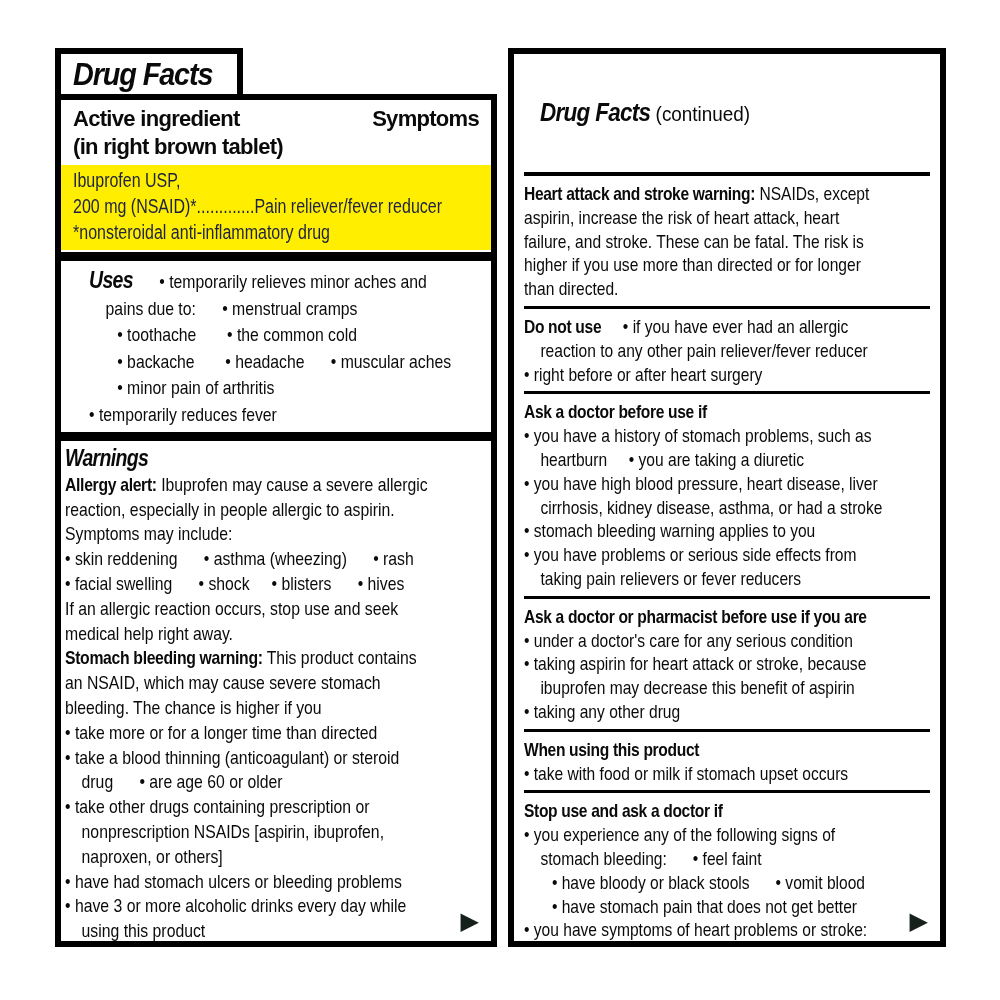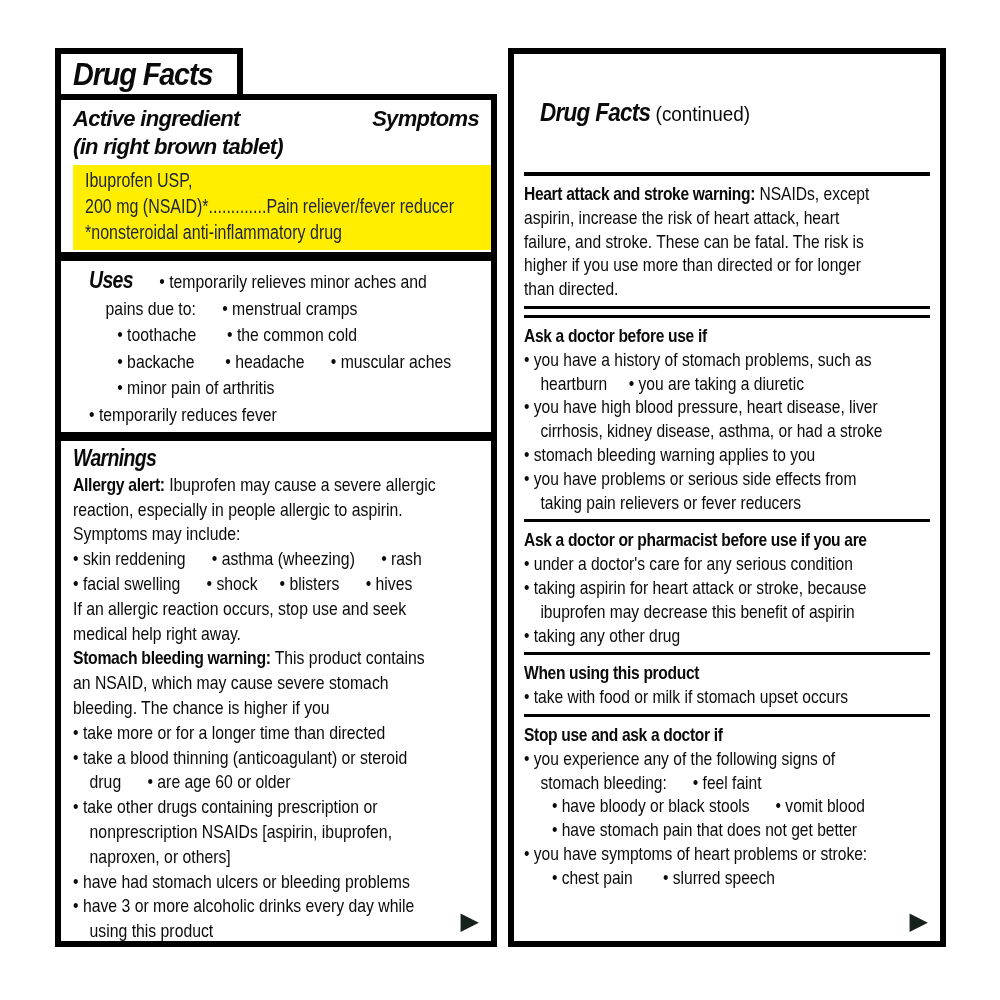--- a/index.html
+++ b/index.html
@@ -18,28 +18,28 @@
   .tab-title{
     display:inline-block;font-weight:bold;font-style:italic;font-size:31px;
     letter-spacing:-1.2px;white-space:pre;transform:scaleX(0.93);transform-origin:0 0;
   }
   .main-body{
     position:absolute;top:46px;left:0;width:442px;height:853px;box-sizing:border-box;
     border:6px solid #000;background:#fff;overflow:hidden;
   }
   .hdr{padding:5px 12px 2px 12px;}
   .hdr-row{display:flex;justify-content:space-between;line-height:28px;}
-  .bi22{font-weight:bold;font-style:italic;font-size:22px;letter-spacing:-0.7px;white-space:pre;}
-  .yellow{background:#ffee00;padding:2px 0 5px 12px;margin-top:2px;margin-left:12px;}
+  .bi22{font-weight:bold;font-size:22px;letter-spacing:-0.7px;white-space:pre;}
+  .yellow{background:#ffee00;padding:2px 0 5px 12px;margin-top:2px;}
   .yellow .line{font-size:20px;line-height:26px;color:#1c2240;transform:scaleX(0.80);}
   .bar{height:9px;background:#000;margin:2px 0;}
   .line{white-space:pre;font-size:19px;transform:scaleX(0.83);transform-origin:0 0;overflow:visible;}
   .uses{padding:4px 0 2px 28px;}
   .uses .line{line-height:26.5px;}
-  .warnings{padding:3px 0 0 12px;}
+  .warnings{padding:3px 0 0 4px;}
   .warnings .line{line-height:24.8px;}
   .seg-r{font-weight:normal;}
   .seg-b{font-weight:bold;letter-spacing:-0.4px;}
   .seg-h{font-weight:bold;font-style:italic;font-size:23.5px;letter-spacing:-0.8px;}
   .ind1{padding-left:20px;}
   .ind2{padding-left:34px;}
   .arrow{
     position:absolute;right:12px;bottom:8px;font-size:24px;line-height:1;
     color:#16211b;font-family:"DejaVu Sans", sans-serif;
   }
@@ -122,20 +122,25 @@
 
   <div class="rsec">
       <div class="line"><span class="seg-b">Heart attack and stroke warning:</span><span class="seg-r"> NSAIDs, except</span></div>
       <div class="line"><span class="seg-r">aspirin, increase the risk of heart attack, heart</span></div>
       <div class="line"><span class="seg-r">failure, and stroke. These can be fatal. The risk is</span></div>
       <div class="line"><span class="seg-r">higher if you use more than directed or for longer</span></div>
       <div class="line"><span class="seg-r">than directed.</span></div>
     </div>
   <div class="rule"></div>
 
+  <div class="rsec">
+      <div class="line"><span class="seg-b">Do not use</span><span class="seg-r">     • if you have ever had an allergic</span></div>
+      <div class="line ind1"><span class="seg-r">reaction to any other pain reliever/fever reducer</span></div>
+      <div class="line"><span class="seg-r">• right before or after heart surgery</span></div>
+    </div>
   <div class="rule"></div>
 
   <div class="rsec">
       <div class="line"><span class="seg-b">Ask a doctor before use if</span></div>
       <div class="line"><span class="seg-r">• you have a history of stomach problems, such as</span></div>
       <div class="line ind1"><span class="seg-r">heartburn     • you are taking a diuretic</span></div>
       <div class="line"><span class="seg-r">• you have high blood pressure, heart disease, liver</span></div>
       <div class="line ind1"><span class="seg-r">cirrhosis, kidney disease, asthma, or had a stroke</span></div>
       <div class="line"><span class="seg-r">• stomach bleeding warning applies to you</span></div>
       <div class="line"><span class="seg-r">• you have problems or serious side effects from</span></div>

